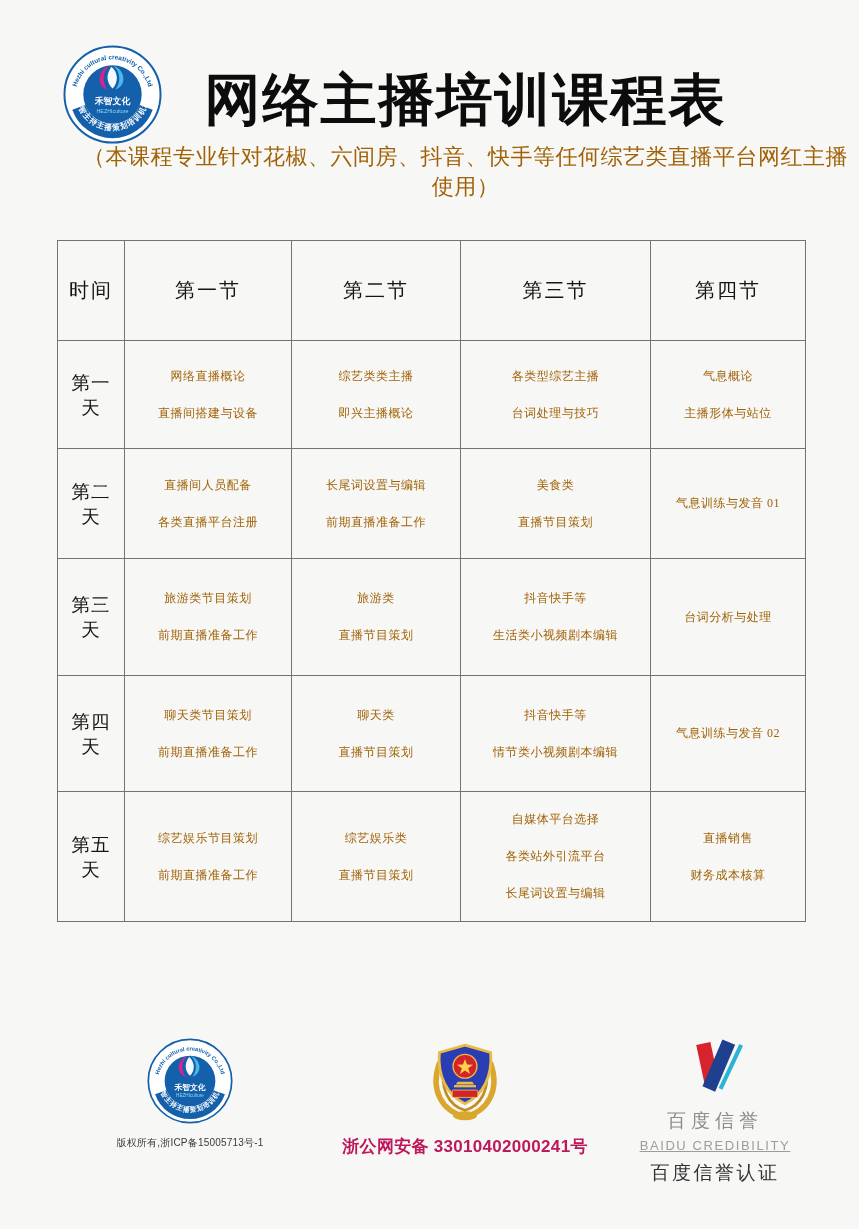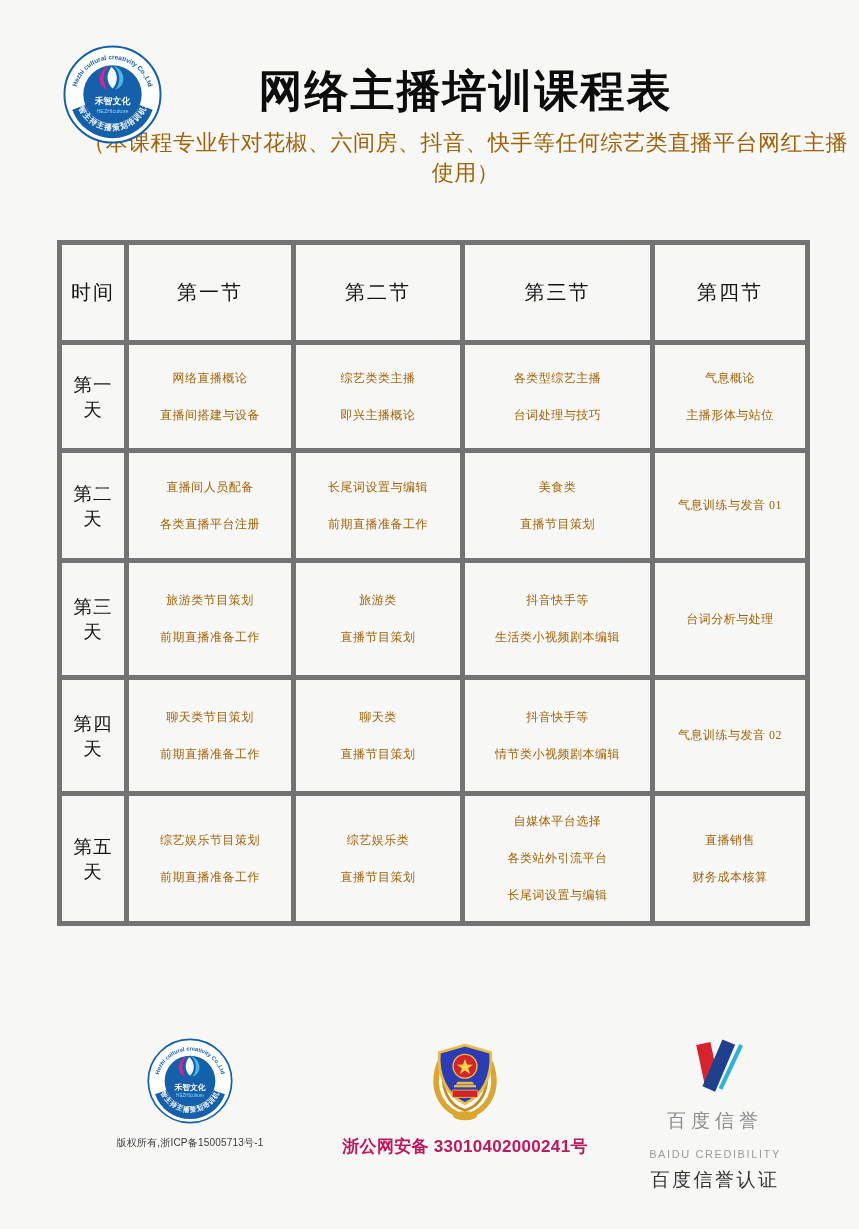--- a/index.html
+++ b/index.html
@@ -12,35 +12,35 @@
     font-family:"Liberation Serif","DejaVu Serif",serif;
     color:#1c1c1c;
     overflow:hidden;
   }
   
   .header{position:relative;height:200px;}
   .hezhi-logo-top{position:absolute;left:63px;top:45px;width:99px;height:99px;}
   .titles{padding-left:72px;text-align:center;}
   .page-title{
     padding-top:70px;
-    font-size:44px;font-weight:600;letter-spacing:2px;
-    color:#0c0c0c;line-height:1.1;font-family:Liberation Mono, monospace;
+    font-size:56px;font-weight:600;letter-spacing:2px;
+    color:#0c0c0c;line-height:1.1;
   }
   .page-subtitle{
     margin-top:10px;
     font-size:22px;color:#a16207;letter-spacing:.5px;
   }
   
   .table-wrap{margin:40px 54px 0 57px;}
   table.schedule{
     width:748px;border-collapse:collapse;table-layout:fixed;
     background:transparent;
   }
   table.schedule th,table.schedule td{
-    border:5px solid #737373;
+    border:1px solid #737373;
     text-align:center;vertical-align:middle;
     padding:0 4px;
   }
   table.schedule thead tr{height:100px;}
   table.schedule thead th{font-size:20px;font-weight:500;color:#141414;letter-spacing:2px;}
   tbody tr:nth-child(1){height:108px;}
   tbody tr:nth-child(2){height:110px;}
   tbody tr:nth-child(3){height:117px;}
   tbody tr:nth-child(4){height:116px;}
   tbody tr:nth-child(5){height:130px;}
@@ -63,22 +63,22 @@
   }
   .police-text{
     margin-top:7px;font-family:"Liberation Sans","DejaVu Sans",sans-serif;
     font-size:17px;color:#be185d;font-weight:700;letter-spacing:.3px;
   }
   .baidu-cn{
     margin-top:4px;font-family:"Liberation Sans","DejaVu Sans",sans-serif;
     font-size:19px;color:#8c8c8c;letter-spacing:5px;
   }
   .baidu-en{
-    margin-top:14px;font-family:"Liberation Sans","DejaVu Sans",sans-serif;
-    font-size:11px;color:#9c9c9c;letter-spacing:1.6px;
+    margin-top:4px;font-family:"Liberation Sans","DejaVu Sans",sans-serif;
+    font-size:13px;color:#9c9c9c;letter-spacing:1.6px;text-decoration:underline;
   }
   .baidu-cert{
     margin-top:7px;font-family:"Liberation Sans","DejaVu Sans",sans-serif;
     font-size:19px;color:#333;letter-spacing:2.5px;font-weight:500;
   }
   .defs-holder{position:absolute;width:0;height:0;overflow:hidden;}
 </style>
 </head>
 <body>
 

